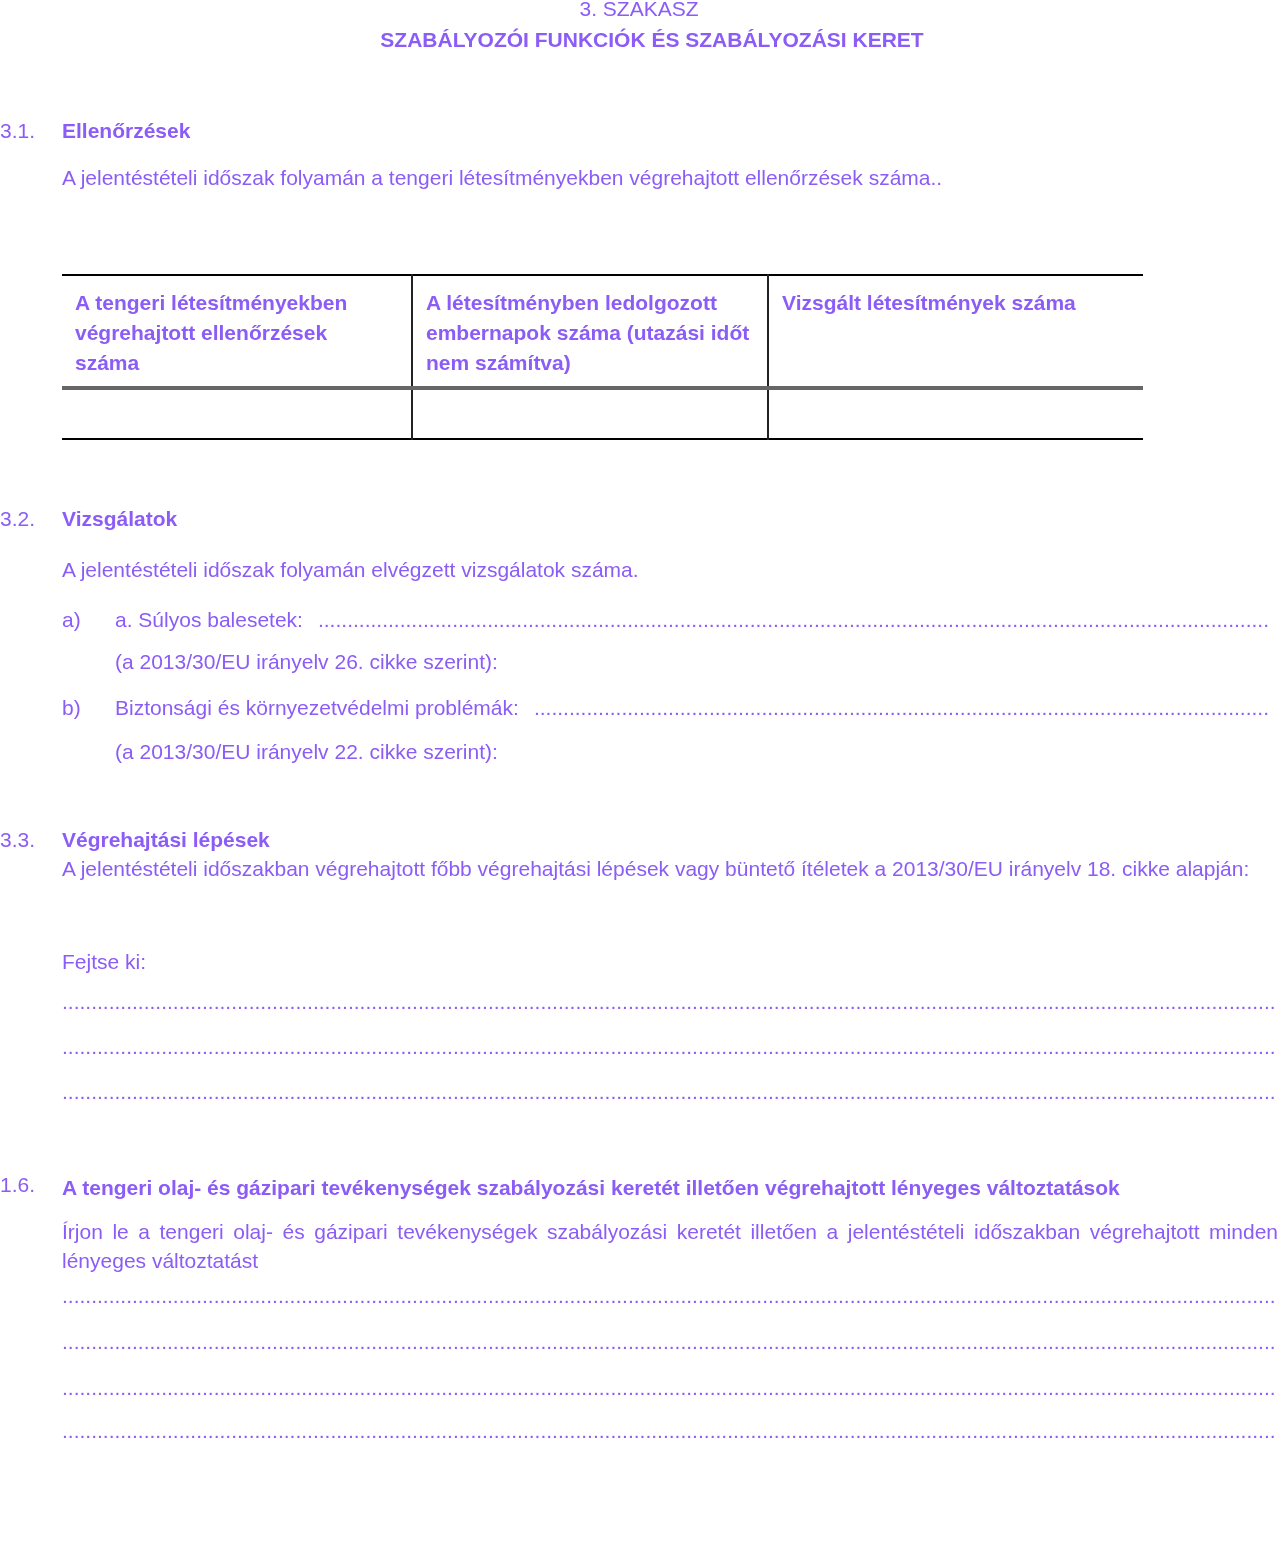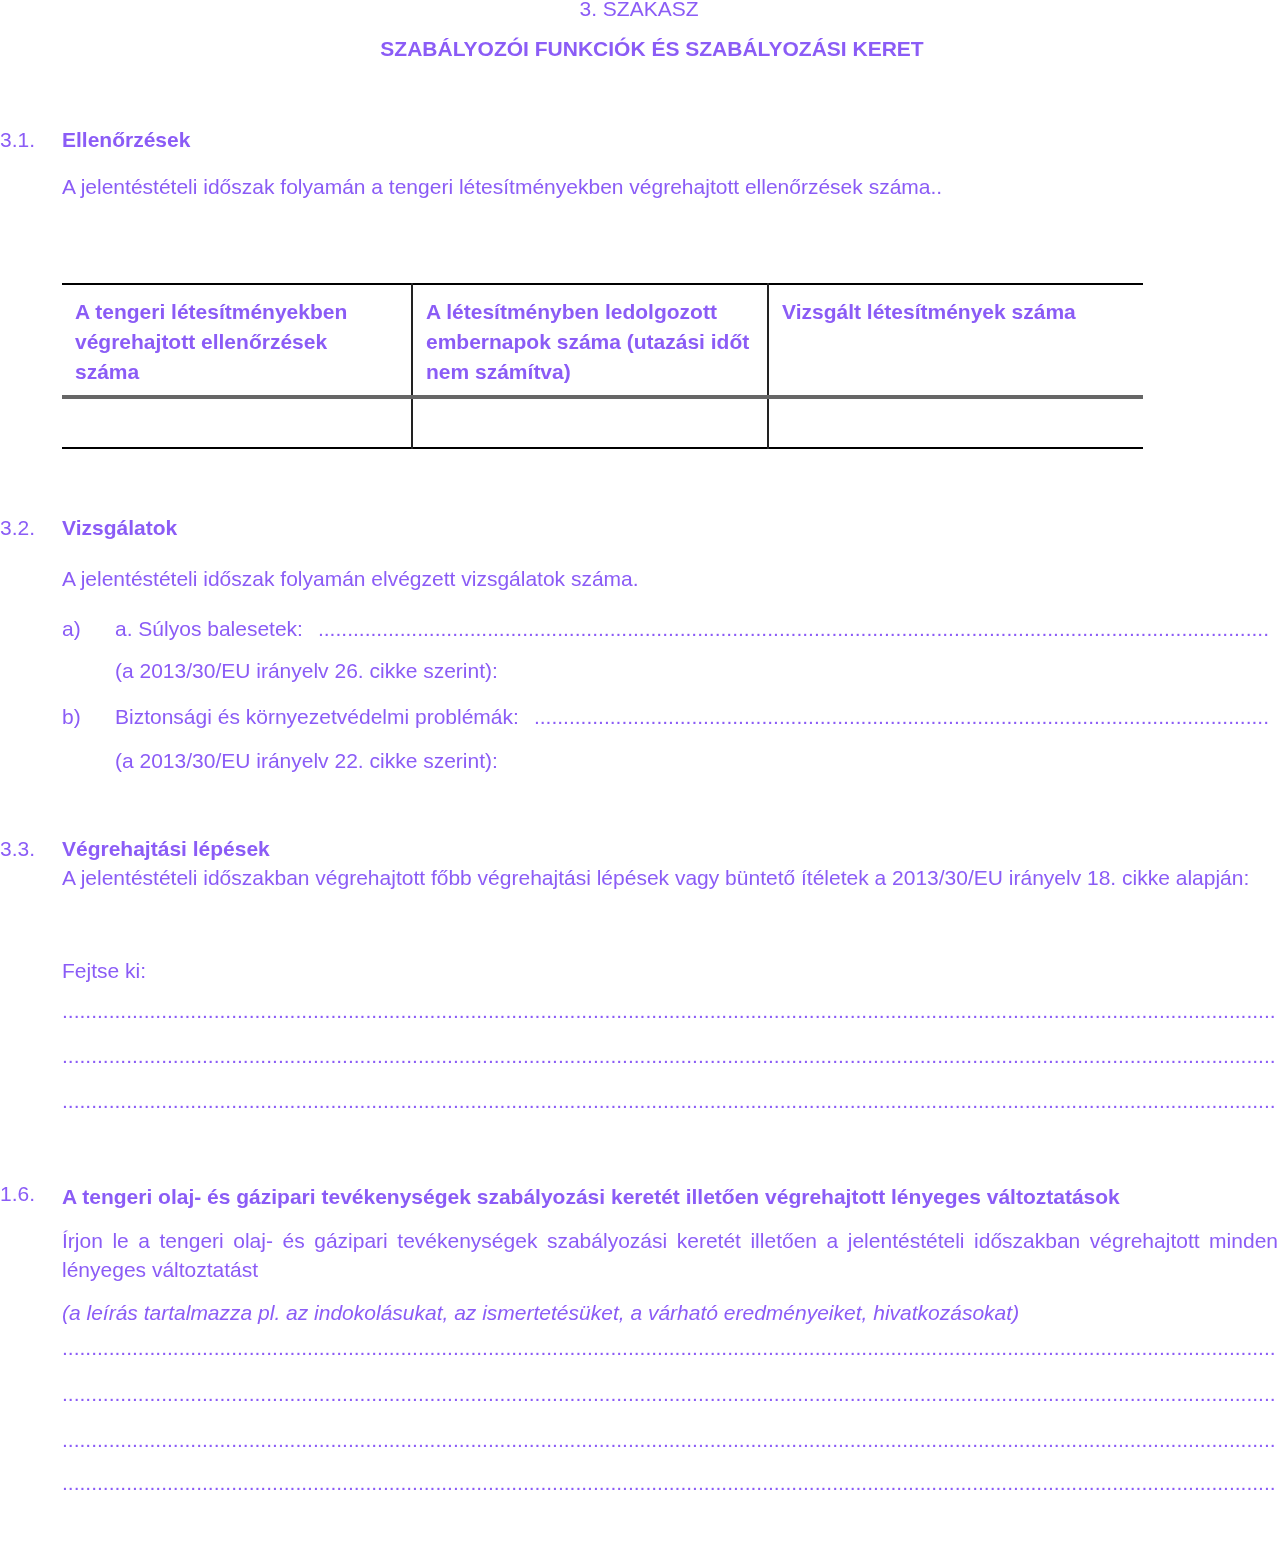--- a/index.html
+++ b/index.html
@@ -10,21 +10,21 @@
     font-family:"Liberation Sans", sans-serif;
     font-size:21px; line-height:29px;
     overflow:hidden;
   }
   .page * { box-sizing:border-box; }
   p { margin:0; }
 
   
   .doc-header { text-align:center; }
   .doc-line1 { margin-top:-6px; }
-  .doc-line2 { margin-top:11px; font-weight:bold;padding-left:26px; }
+  .doc-line2 { margin-top:2px; font-weight:bold;padding-left:26px; }
 
   
   .sec-row { display:flex; margin-right:0; }
   .sec-num { flex:0 0 62px; }
   .sec-heading { flex:1; font-weight:bold; text-align:justify; }
   .sec-heading.tall { line-height:36px; }
 
   .indent { margin-left:62px; }
   .note { margin-left:115px; }
   .just { text-align:justify; }
@@ -148,20 +148,19 @@
 
   <div class="dotline js-dots m-dot1">....................................................................................................................................................................................................................................................................................................................................................................................................................................</div>
   <div class="dotline js-dots m-dot">....................................................................................................................................................................................................................................................................................................................................................................................................................................</div>
   <div class="dotline js-dots m-dot">....................................................................................................................................................................................................................................................................................................................................................................................................................................</div>
 
   <div class="sec-row m-s34">
     <div class="sec-num">1.6.</div>
     <div class="sec-heading tall">A tengeri olaj- és gázipari tevékenységek szabályozási keretét illetően végrehajtott lényeges változtatások</div>
   </div>
   <p class="indent just m-s34p">Írjon le a tengeri olaj- és gázipari tevékenységek szabályozási keretét illetően a jelentéstételi időszakban végrehajtott minden lényeges változtatást</p>
-  <p class="indent italic m-s34n">(a leírás tartalmazza pl. az indokolásukat, az ismertetésüket, a várható eredményeiket, hivatkozásokat)</p>
 
   <div class="dotline js-dots m-dot34a">....................................................................................................................................................................................................................................................................................................................................................................................................................................</div>
   <div class="dotline js-dots m-dot34">....................................................................................................................................................................................................................................................................................................................................................................................................................................</div>
   <div class="dotline js-dots m-dot34">....................................................................................................................................................................................................................................................................................................................................................................................................................................</div>
   <div class="dotline js-dots m-dot34l">....................................................................................................................................................................................................................................................................................................................................................................................................................................</div>
 
 </div>
 
 </body></html>

